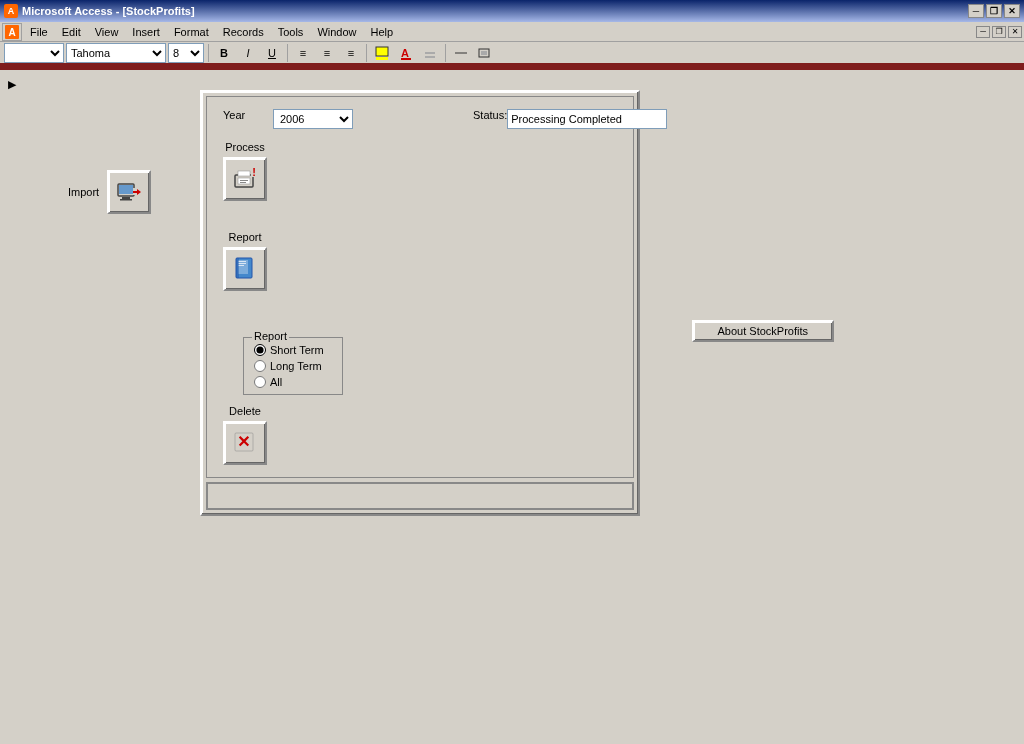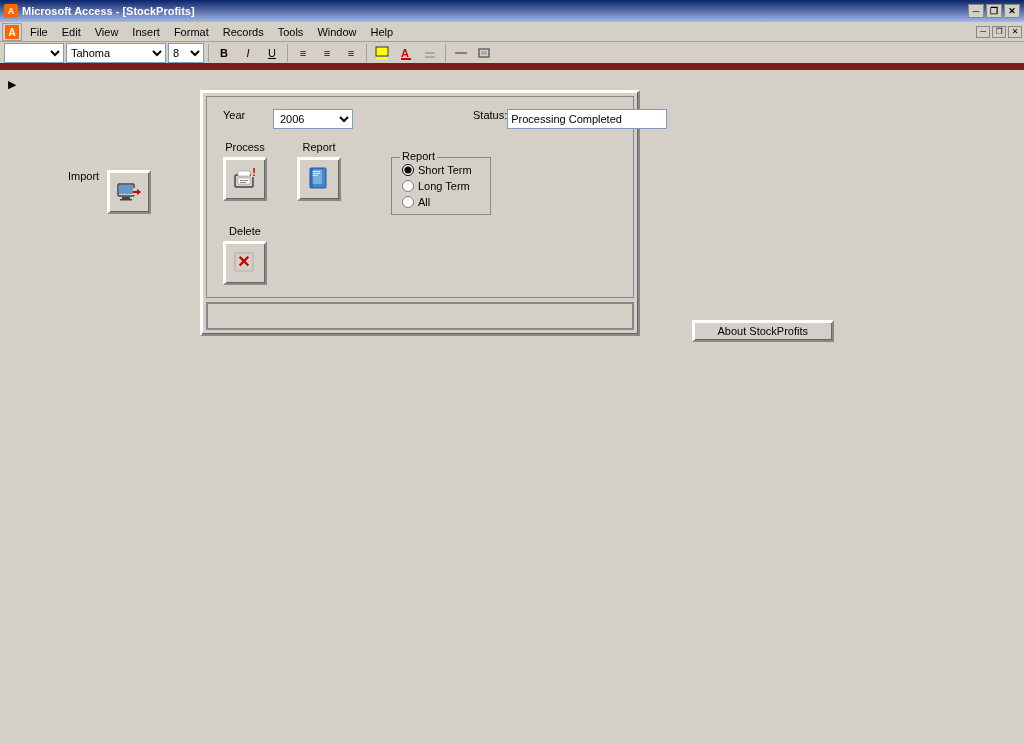--- a/index.html
+++ b/index.html
@@ -285,20 +285,21 @@
       font-size: 11px;
       cursor: pointer;
     }
 
     
     .import-section {
       position: absolute;
       left: 68px;
       top: 100px;
       display: flex;
+      align-items: center;
       gap: 8px;
     }
     .import-label {
       font-size: 11px;
     }
 
     
     .inner-controls {
       display: flex;
       gap: 2px;
@@ -443,21 +444,21 @@
             <option>2005</option>
             <option>2007</option>
           </select>
         </div>
         <div style="display:flex; flex-direction:row; align-items:flex-start;">
           <span class="status-label">Status:</span>
           <input type="text" class="status-input" value="Processing Completed" readonly="" style="">
         </div>
       </div>
 
-      <div style="display:flex; align-items:flex-start; gap:30px;">
+      <div style="display:flex; align-items:flex-start; gap:30px;flex-direction:column;">
 
         <div class="action-group">
           <span class="action-label">Process</span>
           <button class="icon-btn">
             <svg width="28" height="28" viewBox="0 0 28 28">
 
               <rect x="4" y="10" width="18" height="12" fill="none" stroke="#444" stroke-width="1.5" rx="1"></rect>
               <rect x="7" y="13" width="12" height="6" fill="white" stroke="#888" stroke-width="0.5"></rect>
               <rect x="7" y="6" width="12" height="5" fill="white" stroke="#888" stroke-width="0.5"></rect>
               <rect x="9" y="15" width="8" height="1" fill="#888"></rect>

